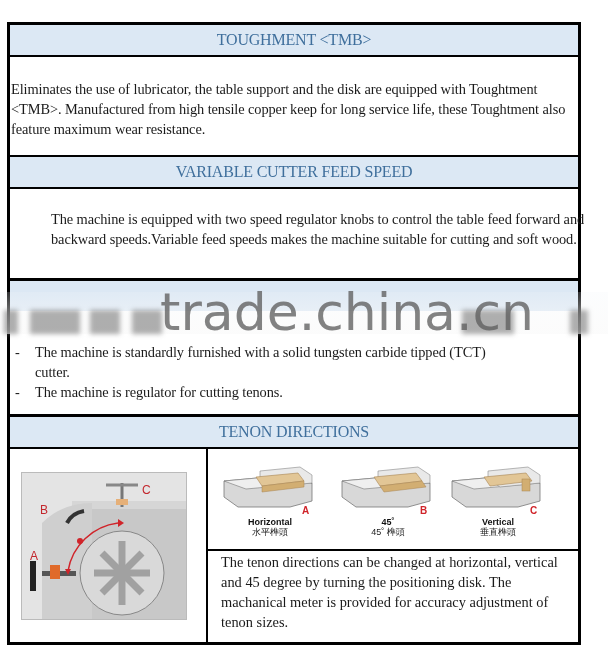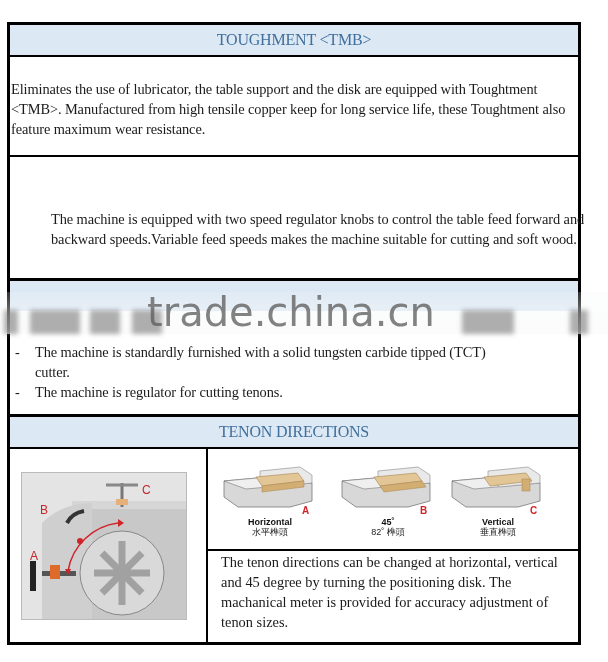--- a/index.html
+++ b/index.html
@@ -11,22 +11,22 @@
          color: #3f6f9c; font-size: 16px; text-align: center; box-sizing: border-box;
          border-bottom: 2px solid #000; }
   .hdr span { display: inline-block; letter-spacing: -0.2px; }
   .body-text { position: absolute; left: 1px; width: 560px; font-size: 14.4px;
                line-height: 20px; letter-spacing: -0.1px; }
   .sep { position: absolute; left: 0; width: 568px; height: 3px; background: #000; }
   .sep.thin { height: 2px; }
 
   .wm-band { position: absolute; left: -7px; top: 270px; width: 608px; height: 42px;
              background: linear-gradient(to bottom, rgba(240,244,248,0.2), rgba(250,250,250,0.7)); }
-  .wm { position: absolute; left: 147px; top: 292px; font-family: "DejaVu Sans", sans-serif;
-        font-size: 40px; color: rgba(95,95,95,0.78); letter-spacing: 0px; line-height: 40px; text-align: center; }
+  .wm { position: absolute; left: 160px; top: 292px; font-family: "DejaVu Sans", sans-serif;
+        font-size: 52px; color: rgba(95,95,95,0.78); letter-spacing: 0px; line-height: 40px; text-align: center; }
   .wm-blob { position: absolute; top: 310px; height: 24px; background: rgba(110,110,110,0.55);
              filter: blur(2.5px); }
 
   ul.bullets { list-style: none; margin: 4px; padding: 0; }
   ul.bullets li { position: relative; padding-left: 18px; }
   ul.bullets li::before { content: "-"; position: absolute; left: -2px; top: 0; }
   ul.bullets li .txt { display: inline-block; }
   .vdiv { position: absolute; left: 196px; width: 2px; background: #000; }
   .right-cell { position: absolute; left: 198px; width: 370px; }
   .hdiv-r { position: absolute; left: 198px; width: 370px; height: 2px; background: #000; }
@@ -45,20 +45,23 @@
 
 <div class="frame">
 
   <div class="hdr" style="top:0; height:32px; line-height:30px;">
     <span>TOUGHMENT &lt;TMB&gt;</span>
   </div>
   <div class="body-text" style="top:54px;">Eliminates the use of lubricator, the table support and the disk are equipped with Toughtment &lt;TMB&gt;. Manufactured from high tensile copper keep for long service life, these Toughtment also feature maximum wear resistance.</div>
 
   <div class="sep thin" style="top:130px;"></div>
 
+  <div class="hdr" style="top:132px; height:32px; line-height:30px;">
+    <span>VARIABLE CUTTER FEED SPEED</span>
+  </div>
   <div class="body-text" style="top:184px;margin-left:40px;">The machine is equipped with two speed regulator knobs to control the table feed forward and backward speeds.Variable feed speeds makes the machine suitable for cutting and soft wood.</div>
 
   <div class="sep" style="top:253px;"></div>
 
   <div class="hdr" style="top:256px; height:30px; border-bottom:none;">
     <span></span>
   </div>
   <div class="body-text" style="top:313px; left:3px;">
     <ul class="bullets">
       <li><span class="txt" style="width:470px;">The machine is standardly furnished with a solid tungsten carbide tipped (TCT) cutter.</span></li>
@@ -91,21 +94,21 @@
     <div class="tenon-fig" style="left:130px; top:12px; width:100px;">
       <svg width="100" height="52" viewBox="0 0 100 52">
         <polygon points="4,20 70,14 92,22 92,40 70,46 18,46 4,36" fill="#d8d8d8" stroke="#777" stroke-width="0.8"></polygon>
         <polygon points="4,20 70,14 92,22 26,28" fill="#efefef" stroke="#777" stroke-width="0.6"></polygon>
         <polygon points="40,10 80,6 92,14 92,22 52,26 40,18" fill="#e9e9e9" stroke="#888" stroke-width="0.6"></polygon>
         <polygon points="36,16 78,12 84,20 42,25" fill="#e2c696" stroke="#a88552" stroke-width="0.6"></polygon>
         <polygon points="42,25 84,20 88,26 46,31" fill="#d2ae72" stroke="#a88552" stroke-width="0.5"></polygon>
       </svg>
       <span class="mark" style="left:82px; top:44px;">B</span>
       <div class="lbl">45˚</div>
-      <div class="cn">82˚ 榫頭</div>
+      <div class="cn">45˚ 榫頭</div>
     </div>
     <div class="tenon-fig" style="left:240px; top:12px; width:100px;">
       <svg width="100" height="52" viewBox="0 0 100 52">
         <polygon points="4,20 70,14 92,22 92,40 70,46 18,46 4,36" fill="#d8d8d8" stroke="#777" stroke-width="0.8"></polygon>
         <polygon points="4,20 70,14 92,22 26,28" fill="#efefef" stroke="#777" stroke-width="0.6"></polygon>
         <polygon points="40,10 80,6 92,14 92,22 52,26 40,18" fill="#e9e9e9" stroke="#888" stroke-width="0.6"></polygon>
         <polygon points="36,16 78,12 84,20 42,25" fill="#e2c696" stroke="#a88552" stroke-width="0.6"></polygon>
         <rect x="74" y="18" width="8" height="12" fill="#d2ae72" stroke="#a88552" stroke-width="0.5"></rect>
       </svg>
       <span class="mark" style="left:82px; top:44px;">C</span>

